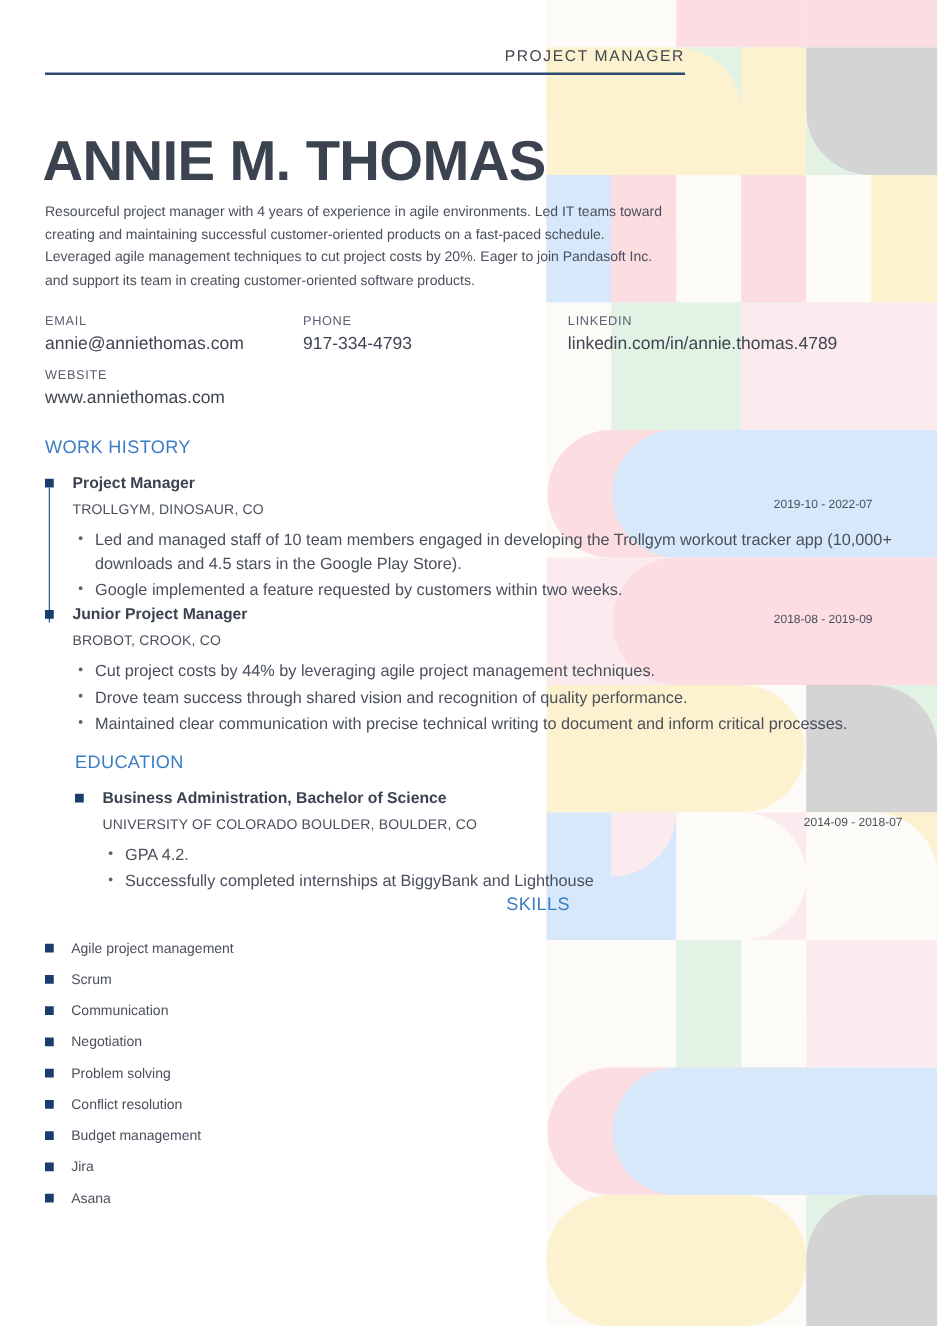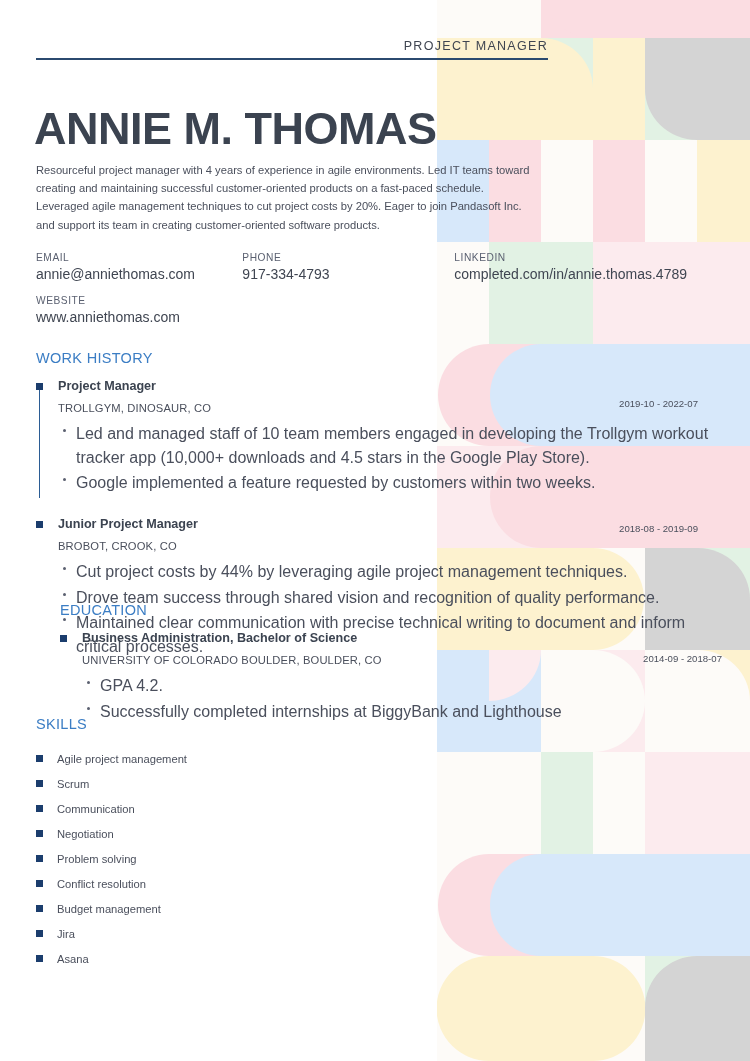--- a/index.html
+++ b/index.html
@@ -66,21 +66,21 @@
   .c-value{font-size:14px;color:#3f4551;}
 
   
   .section-title{
     font-size:14.5px;color:#3b7dc4;letter-spacing:.3px;
     font-weight:400;
   }
 
   #work-history{position:absolute;left:36px;top:350px;width:680px;}
   #education{position:absolute;left:36px;top:602px;width:680px;margin-left:24px;}
-  #skills{position:absolute;left:36px;top:716px;width:420px;}
+  #skills{position:absolute;left:36px;top:716px;width:420px;text-align:right;}
 
   .entry{position:relative;padding-left:22px;margin-top:14px;}
   .entry .sq{
     position:absolute;left:0px;top:4px;width:7px;height:7px;
     background:#1b3d6d;
   }
   .entry .vline{
     position:absolute;left:3px;top:11px;width:1.4px;
     background:#2b5c94;
   }
@@ -92,21 +92,21 @@
     font-size:9.6px;color:#4a4f5c;white-space:nowrap;
     position:absolute;right:0;
   }
   .org{
     font-size:11.2px;color:#4a4f5c;margin-top:9px;letter-spacing:.15px;
   }
   ul.bullets{
     margin:8px 0 0 0;padding-left:16px;list-style:none;
   }
   ul.bullets li{
-    position:relative;font-size:16px;line-height:1.48;color:#4a4f5c;
+    position:relative;font-size:13px;line-height:1.48;color:#4a4f5c;
     margin-bottom:2px;padding-left:2px;
   }
   ul.bullets li:before{
     content:"";position:absolute;left:-11px;top:7px;
     width:3px;height:3px;border-radius:50%;background:#5b6070;
   }
 
   .skill-row{
     display:flex;align-items:center;margin-top:0;height:25px;
   }
@@ -207,21 +207,21 @@
       <div class="contact-col c1">
         <div class="c-label">EMAIL</div>
         <div class="c-value">annie@anniethomas.com</div>
       </div>
       <div class="contact-col c2">
         <div class="c-label">PHONE</div>
         <div class="c-value">917-334-4793</div>
       </div>
       <div class="contact-col c3">
         <div class="c-label">LINKEDIN</div>
-        <div class="c-value">completed.com/in/annie.thomas.4789</div>
+        <div class="c-value">linkedin.com/in/annie.thomas.4789</div>
       </div>
     </div>
     <div class="contact-row">
       <div class="contact-col c1">
         <div class="c-label">WEBSITE</div>
         <div class="c-value">www.anniethomas.com</div>
       </div>
     </div>
   </div>
 
@@ -235,21 +235,21 @@
         <div class="job-title">Project Manager</div>
         <div class="job-dates" style="top:19px;right:18px;">2019-10  - 2022-07</div>
       </div>
       <div class="org">TROLLGYM, DINOSAUR, CO</div>
       <ul class="bullets">
         <li>Led and managed staff of 10 team members engaged in developing the Trollgym workout tracker app (10,000+ downloads and 4.5 stars in the Google Play Store).</li>
         <li>Google implemented a feature requested by customers within two weeks.</li>
       </ul>
     </div>
 
-    <div class="entry" style="margin-top:22px;">
+    <div class="entry" style="margin-top:2px;">
       <span class="sq"></span>
       <div class="entry-head">
         <div class="job-title">Junior Project Manager</div>
         <div class="job-dates" style="top:6px;right:18px;">2018-08  - 2019-09</div>
       </div>
       <div class="org">BROBOT, CROOK, CO</div>
       <ul class="bullets">
         <li>Cut project costs by 44% by leveraging agile project management techniques.</li>
         <li>Drove team success through shared vision and recognition of quality performance.</li>
         <li>Maintained clear communication with precise technical writing to document and inform critical processes.</li>

